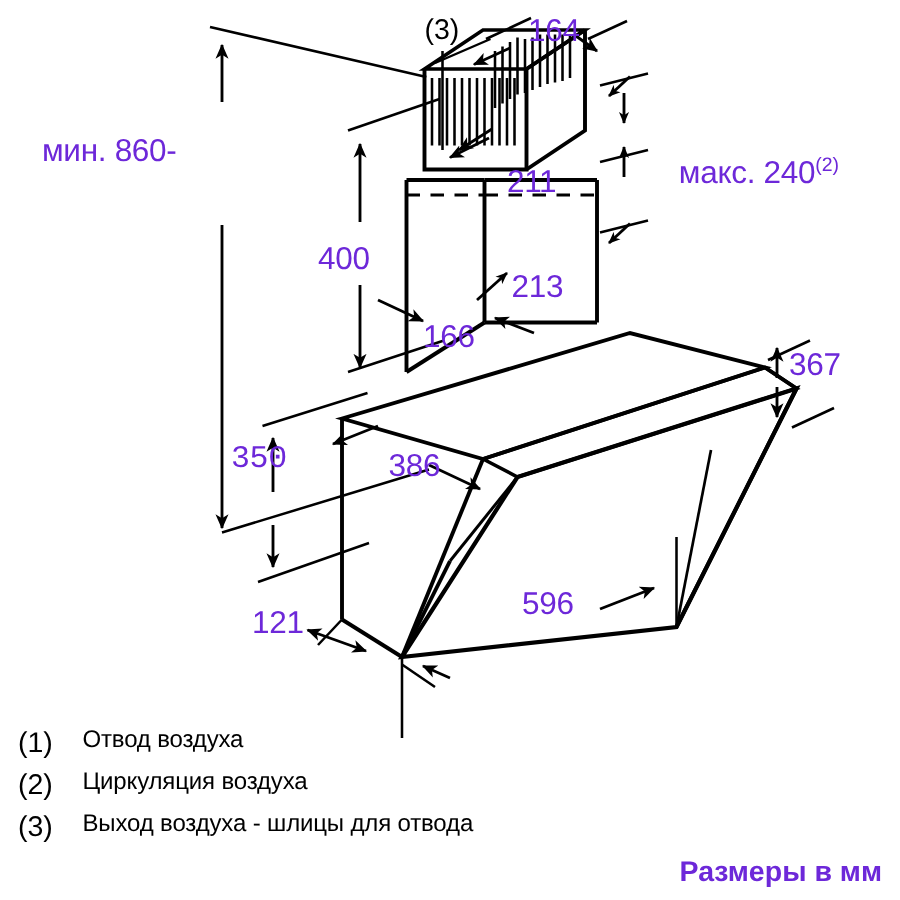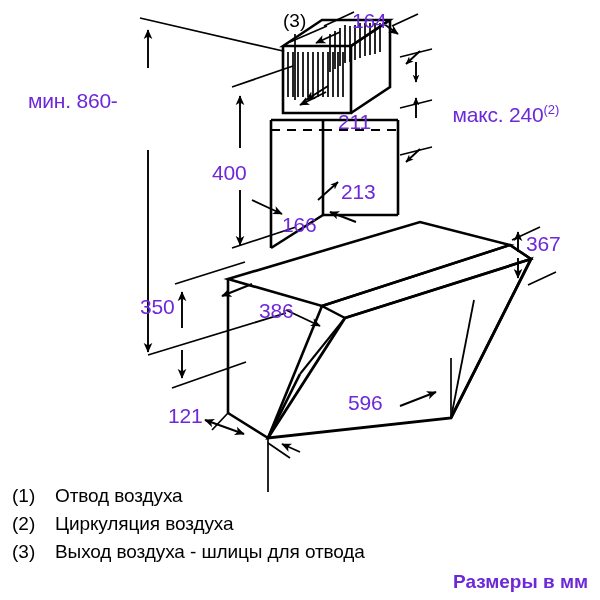--- a/index.html
+++ b/index.html
@@ -41,21 +41,21 @@
     font-size: 21px;
     letter-spacing: -0.2px;
   }
   .sup {
     font-size: 13px;
     vertical-align: super;
     letter-spacing: 0;
   }
   .legend-row {
     position: absolute;
-    font-size: 19px;
+    font-size: 16px;
     letter-spacing: -0.1px;
     white-space: pre;
   }
   .legend-num {
     position: absolute;
     font-size: 19px;
     white-space: pre;
   }
   .units-text {
     font-size: 19px;
@@ -234,21 +234,21 @@
 
   <div class="note-text" style="left:430px; top:80px;">
     <span>макс. 240</span><span class="sup">(2)</span>
   </div>
 
   <div class="dim-text" style="left:352px; top:10px;">164</div>
   <div class="dim-text" style="left:338px; top:75px;margin-top:36px;">211</div>
   <div class="dim-text" style="left:341px; top:181px;">213</div>
   <div class="dim-text" style="left:212px; top:162px;">400</div>
   <div class="dim-text" style="left:282px; top:214px;">166</div>
-  <div class="dim-text" style="left:140px; top:296px;">350</div>
+  <div class="dim-text" style="left:154px; top:296px;font-family:Liberation Mono, monospace;">350</div>
   <div class="dim-text" style="left:259px; top:300px;">386</div>
   <div class="dim-text" style="left:526px; top:233px;">367</div>
   <div class="dim-text" style="left:348px; top:392px;">596</div>
   <div class="dim-text" style="left:168px; top:405px;">121</div>
 
   <div class="legend-num" style="left:12px; top:485px;">(1)</div>
   <div class="legend-row" style="left:55px; top:485px;">Отвод воздуха</div>
 
   <div class="legend-num" style="left:12px; top:513px;">(2)</div>
   <div class="legend-row" style="left:55px; top:513px;">Циркуляция воздуха</div>

